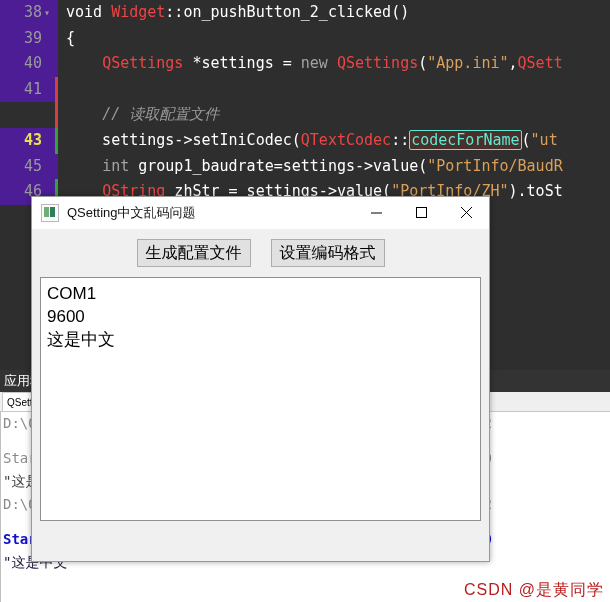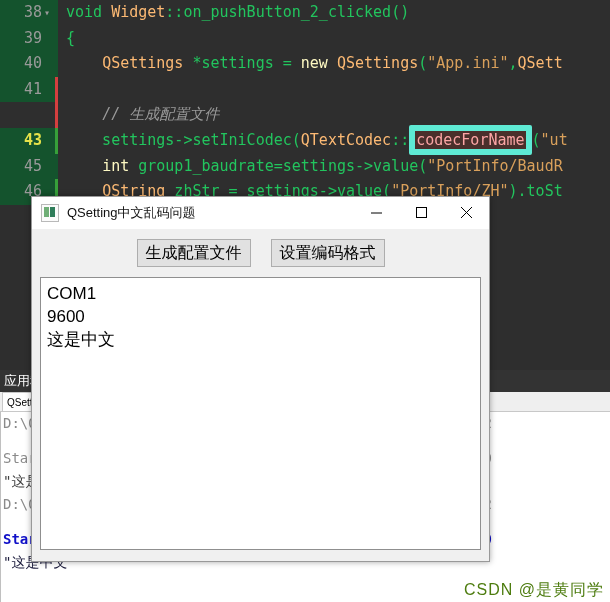--- a/index.html
+++ b/index.html
@@ -17,41 +17,41 @@
     font-size:15px;
     overflow:hidden;
   }
   .code-row{
     position:relative;height:25.6px;line-height:25.6px;white-space:pre;
   }
   .gutter{
     position:absolute;left:0;top:0;width:58px;height:100%;
     text-align:right;color:#9a9a9a;font-size:15px;
     box-sizing:border-box;padding-right:16px;
-    background:#14532d;
+    background:#4c1d95;
   }
   .gutter.cur{color:#e6e24a;font-weight:bold;}
   .fold{
     position:absolute;left:40px;top:0;width:14px;height:100%;
     color:#9a9a9a;font-size:10px;text-align:center;
   }
   .mark{
     position:absolute;left:55px;top:0;width:3px;height:100%;
   }
   .mark.red{background:#d43f3f;}
   .mark.green{background:#37a03a;}
   .code-text{
     position:absolute;left:66px;top:0;white-space:pre;color:#d8d3c0;
   }
-  .k{color:#fef9c3;text-align:center;}        
-  .t{color:#fdba74;margin-top:31px;}        
+  .k{color:#a3a3a3;text-align:center;}        
+  .t{color:#ef4444;margin-top:31px;}        
   .s{color:#d9a05b;}        
   .c{color:#9b9b9b;font-style:italic;}  
-  .p{color:#22c55e;}        
-  .hl{background:#4a2f2b;border:6px solid #5eead4;border-radius:2px;padding:0 1px;color:#fca5a5;}
+  .p{color:#ffffff;}        
+  .hl{background:#4a2f2b;border:1px solid #5eead4;border-radius:2px;padding:0 1px;color:#5eead4;}
 
   
   #outpane{
     position:absolute;left:0;top:370px;width:610px;height:232px;
     background:#ffffff;overflow:hidden;
   }
   #out-header{
     position:absolute;left:0;top:0;width:610px;height:22px;
     background:#333333;color:#ffffff;font-size:13px;line-height:22px;
     padding-left:4px;box-sizing:border-box;white-space:nowrap;overflow:hidden;
@@ -73,21 +73,21 @@
     font-size:14px;overflow:hidden;
   }
   .out-line{white-space:pre;height:23px;line-height:23px;padding-left:2px;}
   .out-line.dim{color:#8a8a8a;}
   .out-line.blue{color:#1010c8;font-weight:bold;}
   .out-line.quo{color:#404040;}
   .out-line.quo.dk{color:#202040;}
   .out-spacer{height:12px;}
   #watermark{
     position:absolute;right:6px;top:580px;
-    color:#4d7c0f;font-size:16px;
+    color:#b91c1c;font-size:16px;
     font-family:"Liberation Sans","DejaVu Sans",sans-serif;
     letter-spacing:1px;white-space:nowrap;text-align:right;
   }
 
   
   #dialog{
     position:absolute;left:31px;top:196px;width:459px;height:366px;
     background:#f0f0f0;
     border:1px solid #999999;
     box-shadow:0 0 6px rgba(0,0,0,.35);
@@ -129,37 +129,37 @@
     position:absolute;left:0;top:10px;width:457px;
     display:flex;justify-content:center;gap:20px;
   }
   .dlg-btn{
     background:#e1e1e1;border:1px solid #adadad;
     font-size:16px;color:#000;
     font-family:"Liberation Sans","DejaVu Sans",sans-serif;
     padding:3px 8px;line-height:20px;white-space:nowrap;cursor:default;
   }
   #textedit{
-    position:absolute;left:8px;top:48px;width:441px;height:273px;
+    position:absolute;left:8px;top:48px;width:441px;height:244px;
     background:#ffffff;border:1px solid #8f8f8f;
     box-sizing:border-box;padding:4px 6px;
     font-family:"Liberation Sans","DejaVu Sans",sans-serif;
     font-size:17px;line-height:23px;color:#000;overflow:hidden;
   }
   .te-line{white-space:pre;}
 </style>
 </head>
 <body>
 
 <div id="editor">
     <div class="code-row"><div class="gutter">38</div><div class="fold">▾</div><div class="code-text"><span class="p">void </span><span class="t">Widget</span><span class="p">::</span><span class="p">on_pushButton_2_clicked</span><span class="p">()</span></div></div>
     <div class="code-row"><div class="gutter">39</div><div class="code-text"><span class="p">{</span></div></div>
     <div class="code-row"><div class="gutter">40</div><div class="code-text"><span class="p">    </span><span class="t">QSettings</span><span class="p"> *settings = </span><span class="k">new</span><span class="p"> </span><span class="t">QSettings</span><span class="p">(</span><span class="s">"App.ini"</span><span class="p">,</span><span class="t">QSett</span></div></div>
     <div class="code-row"><div class="gutter">41</div><div class="mark red"></div><div class="code-text"></div></div>
-    <div class="code-row"><div class="mark red"></div><div class="code-text"><span class="p">    </span><span class="c">// 生成配置文件</span></div></div>
+    <div class="code-row"><div class="mark red"></div><div class="code-text"><span class="p">    </span><span class="c">// 读取配置文件</span></div></div>
     <div class="code-row"><div class="gutter cur">43</div><div class="mark green"></div><div class="code-text"><span class="p">    settings-&gt;setIniCodec(</span><span class="t">QTextCodec</span><span class="p">::</span><span class="hl">codecForName</span><span class="p">(</span><span class="s">"ut</span></div></div>
     <div class="code-row"><div class="gutter">45</div><div class="code-text"><span class="p">    </span><span class="k">int</span><span class="p"> group1_baudrate=settings-&gt;value(</span><span class="s">"PortInfo/BaudR</span></div></div>
     <div class="code-row"><div class="gutter">46</div><div class="mark green"></div><div class="code-text"><span class="p">    </span><span class="t">QString</span><span class="p"> zhStr = settings-&gt;value(</span><span class="s">"PortInfo/ZH"</span><span class="p">).toSt</span></div></div>
   </div>
 
 <div id="outpane">
   <div id="out-header">应用程序输出</div>
   <div id="out-tabs">
     <div id="out-tab">QSetting中文乱码问题</div>
   </div>

